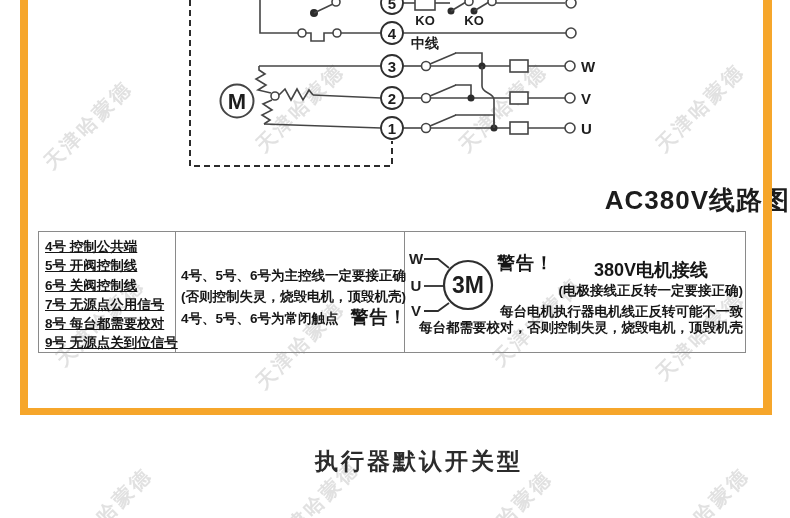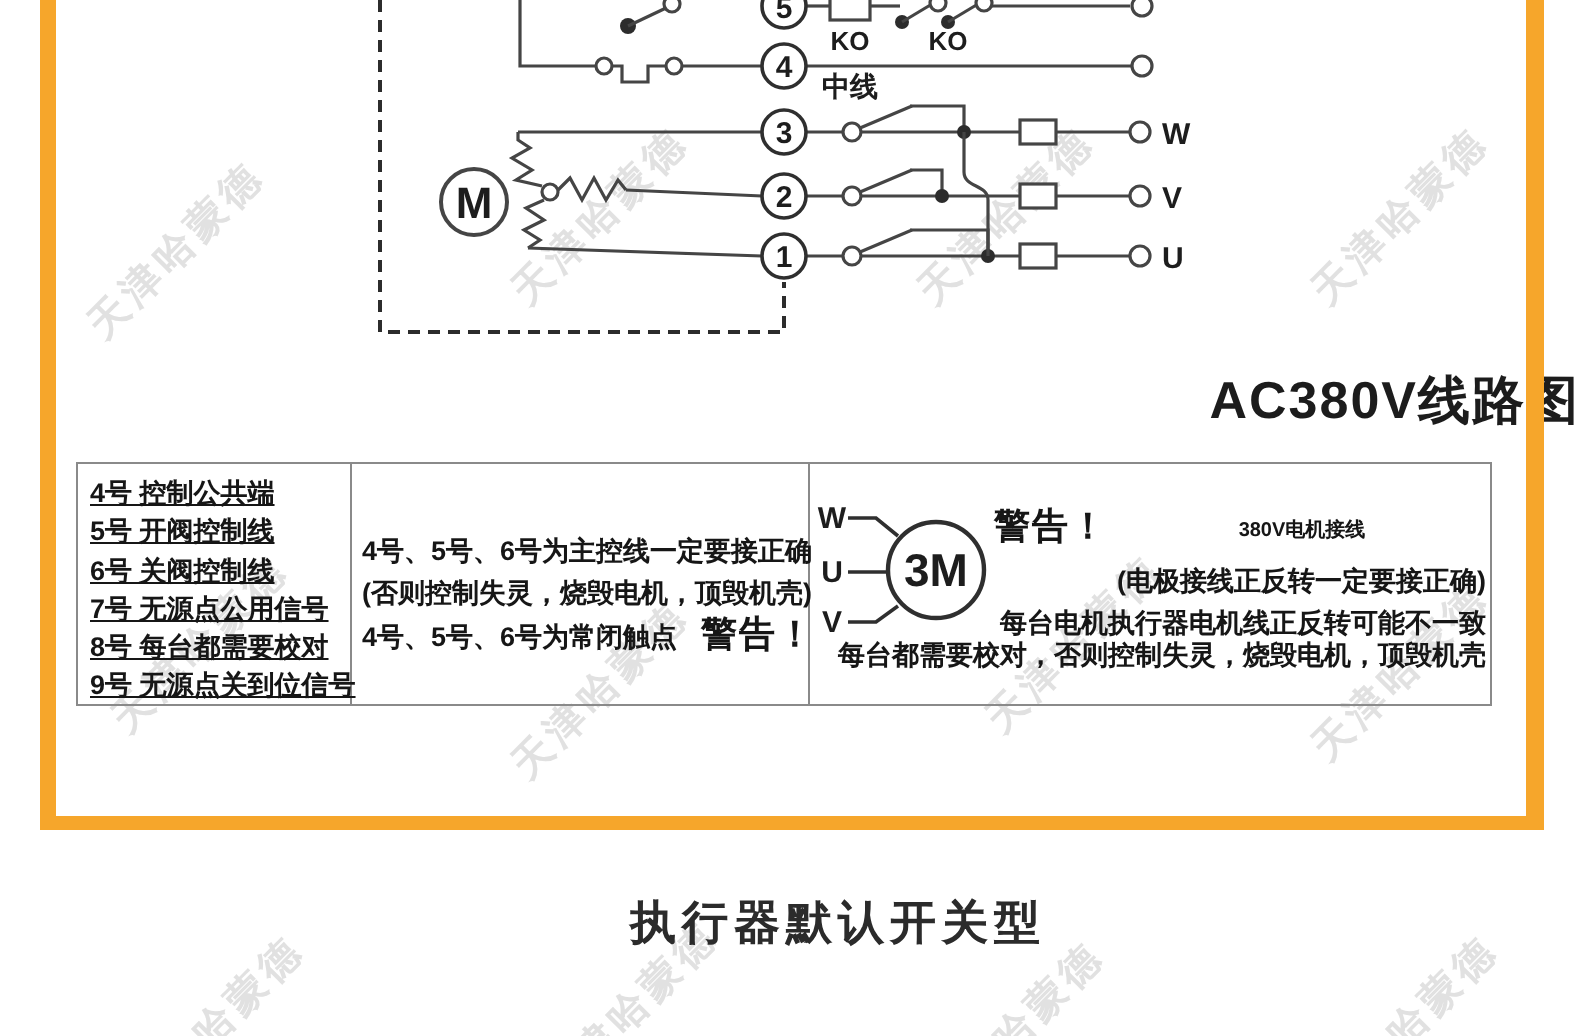--- a/index.html
+++ b/index.html
@@ -39,21 +39,21 @@
   .spec-col { height:100%; }
   .col1 { width:137px; border-right:1px solid #8a8a8a; padding:5px 0 0 6px;text-decoration:underline; }
   .col1 .ln { font-size:13.5px; font-weight:600; line-height:19.3px; white-space:nowrap; }
   .col2 { width:229px; border-right:1px solid #8a8a8a; padding:33px 0 0 5px; }
   .col2 .ln { font-size:13.5px; font-weight:600; line-height:21px; white-space:nowrap; }
   .warn { font-size:18px; font-weight:800; margin-left:12px; letter-spacing:1px; }
   .col3 { position:relative; flex:1; }
   .col3 .motor3m { position:absolute; left:0; top:17px; width:110px; height:100px; }
   .col3 .warn3 { position:absolute; left:92px; top:19px; font-size:18px; font-weight:800; letter-spacing:1px; }
   .col3 .heading { position:absolute; left:155px; top:26px; width:182px; text-align:center;
-                   font-size:10px; font-weight:700; white-space:nowrap; }
+                   font-size:18px; font-weight:700; white-space:nowrap; }
   .col3 .r-ln { position:absolute; right:2px; font-size:13.5px; font-weight:600; white-space:nowrap; }
   .col3 .r-ln.l2 { top:50px; }
   .col3 .r-ln.l3 { top:71px; }
   .col3 .r-ln.l4 { top:87px; }
 </style>
 </head>
 <body>
 
 <div class="page">
 

